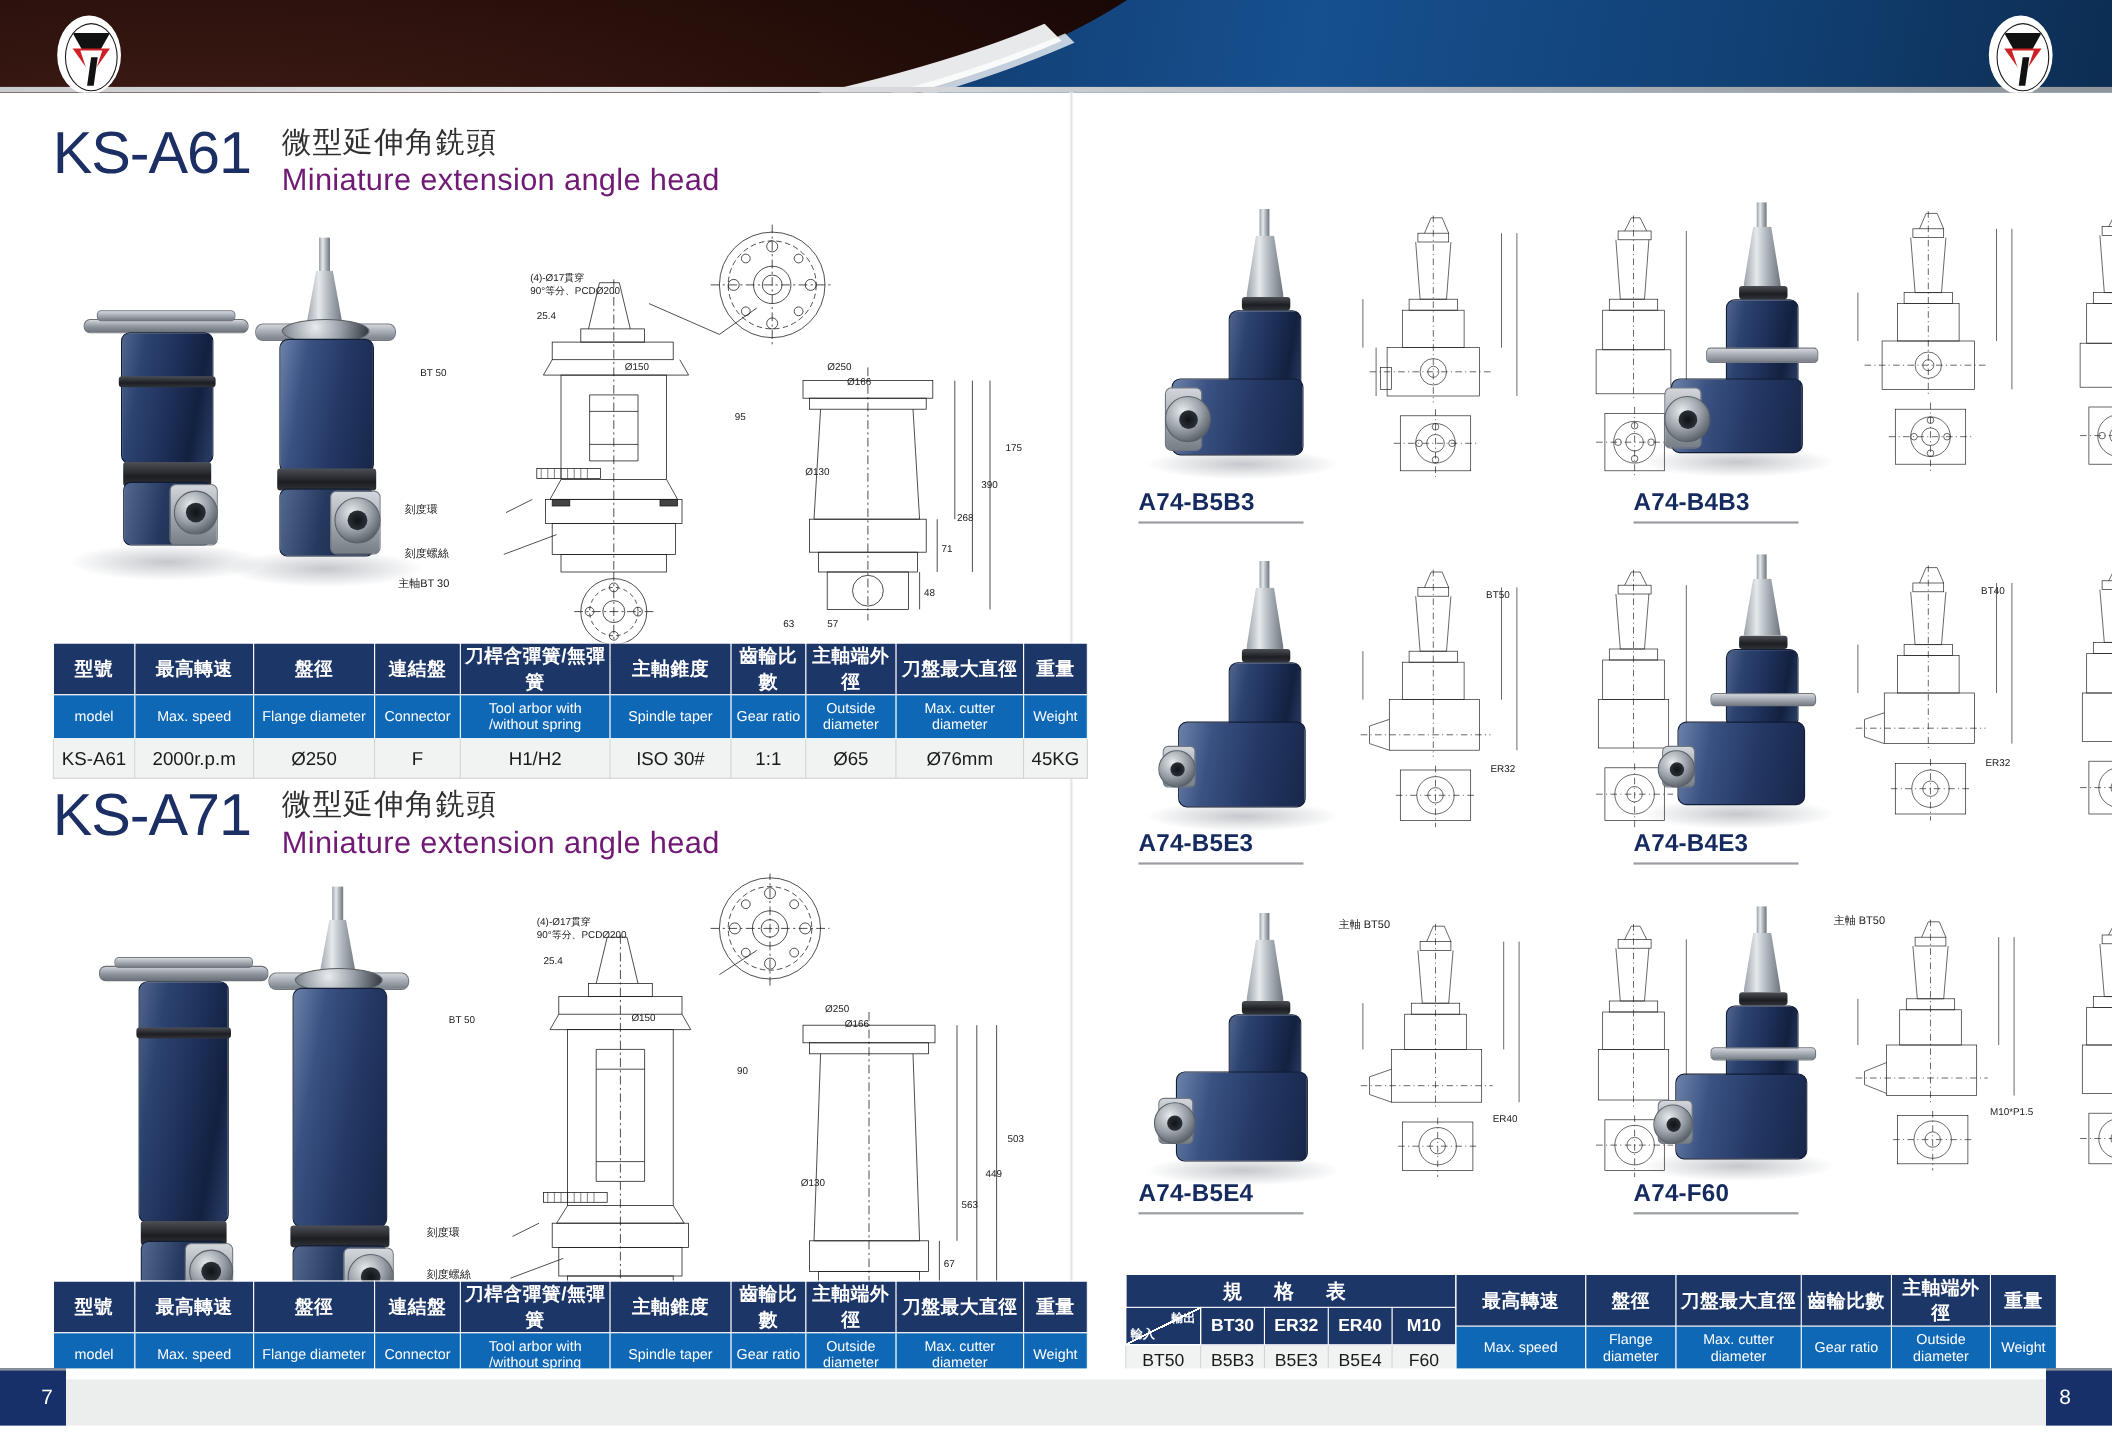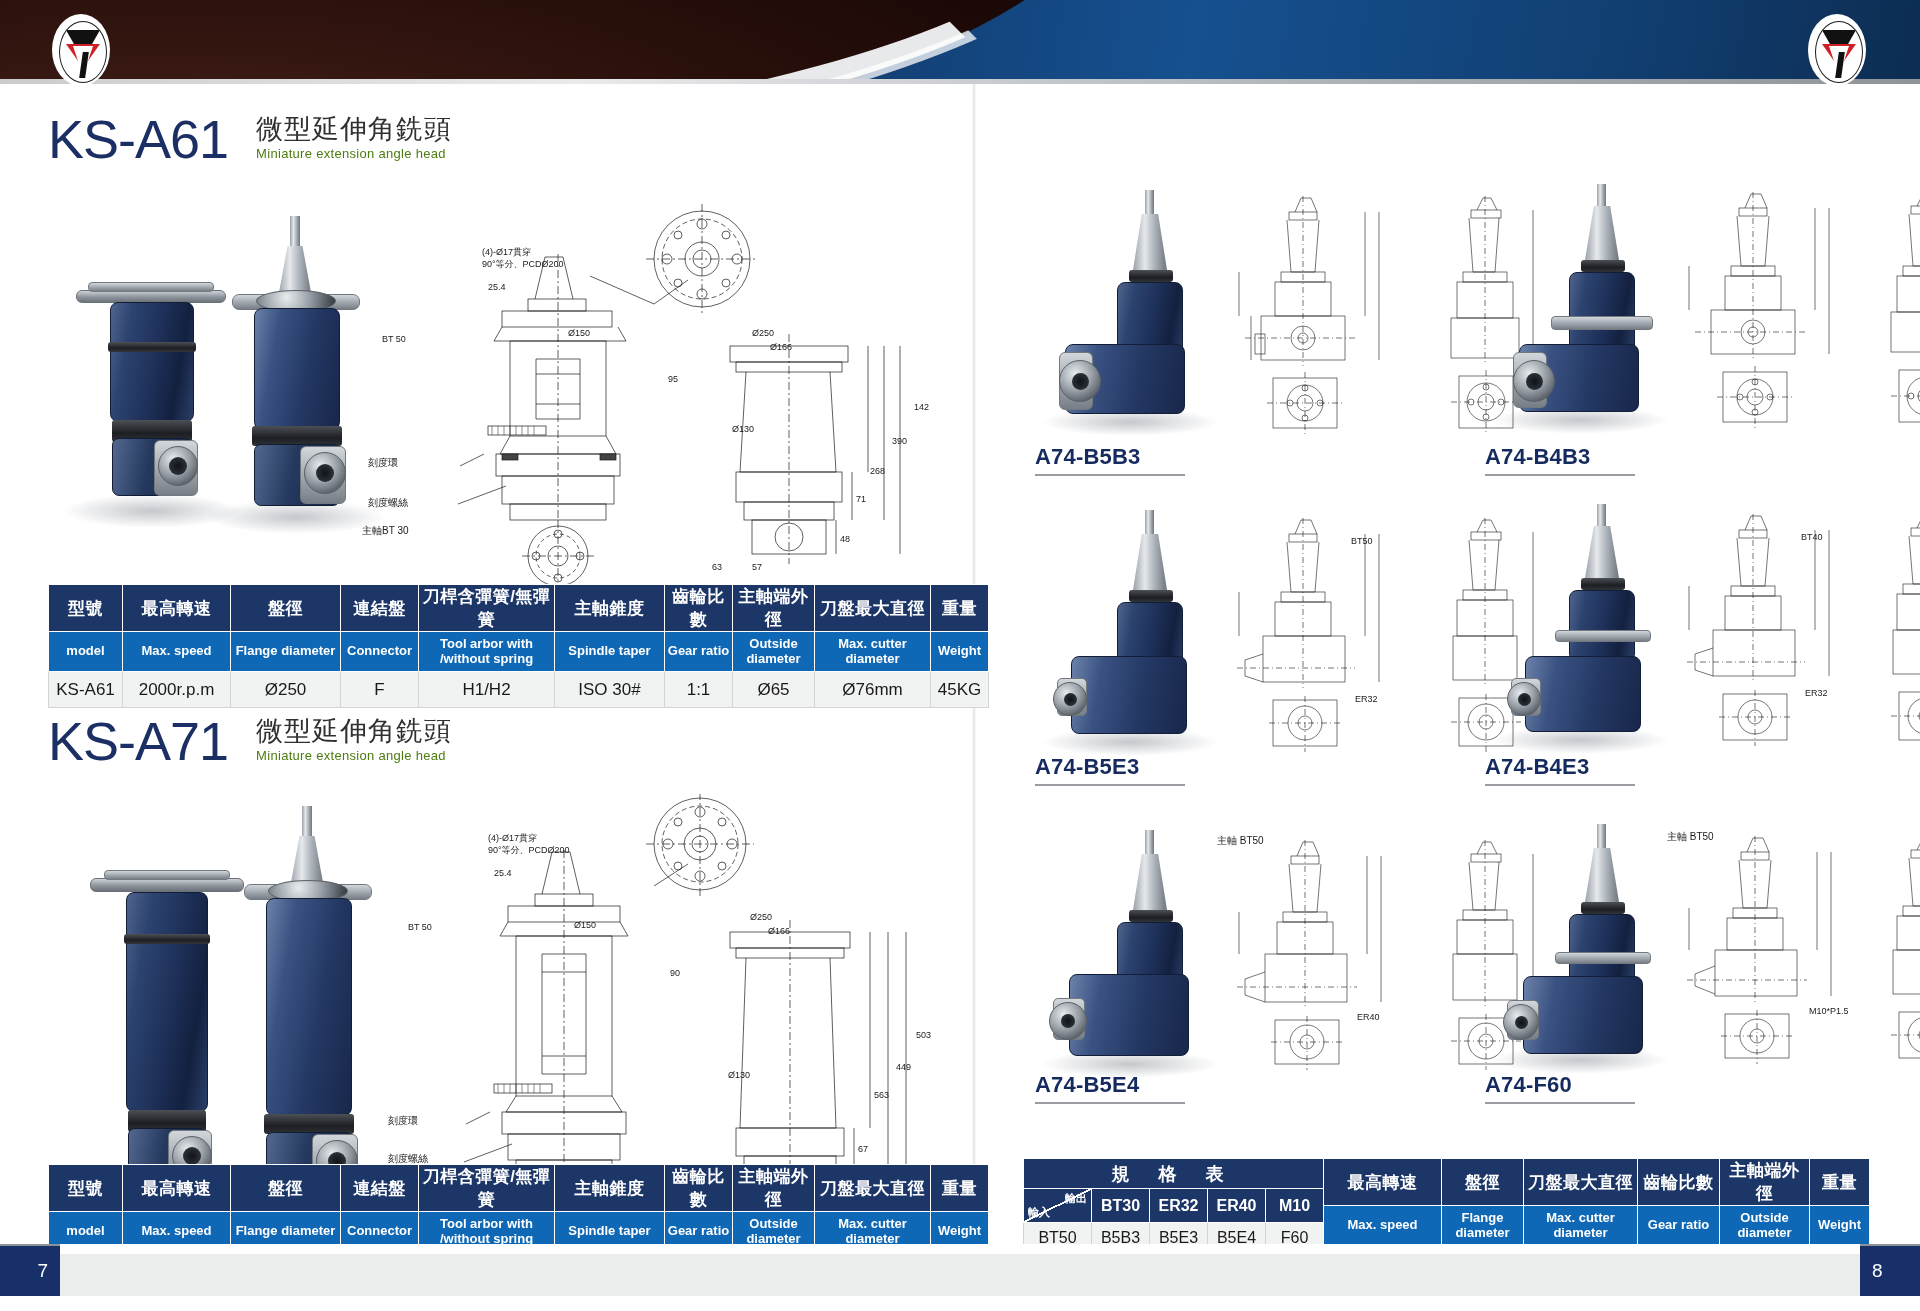--- a/index.html
+++ b/index.html
@@ -102,37 +102,37 @@
   }
 
   
   .prod-title { position: absolute; display: flex; align-items: flex-start; }
   .prod-code {
     font-size: 54px; font-weight: 400; color: #1b2f64;
     letter-spacing: -1px; line-height: 1;
   }
   .prod-names { margin-left: 28px; margin-top: 2px; }
   .prod-cn { font-size: 27px; color: #303030; line-height: 1.18; letter-spacing: 1px; }
-  .prod-en { font-size: 13px; color: #4d7c0f; line-height: 1.25; letter-spacing: .3px; }
+  .prod-en { font-size: 28px; color: #701a75; line-height: 1.25; letter-spacing: .3px; }
 
   
   table.spec {
     position: absolute; border-collapse: collapse; table-layout: fixed;
     font-family: "Liberation Sans", sans-serif;
   }
   table.spec th, table.spec td {
     border: 1px solid #ffffff; text-align: center; vertical-align: middle;
     padding: 0 2px;
   }
   table.spec tr.hd-cn th {
     background: #1c3668; color: #ffffff; font-size: 17px; font-weight: bold;
     height: 33px; letter-spacing: .5px;
   }
   table.spec tr.hd-en th {
-    background: #0f68b6; color: #ffffff; font-size: 13px; font-weight: bold;
+    background: #0f68b6; color: #ffffff; font-size: 13px; font-weight: normal;
     height: 40px; line-height: 1.15;
   }
   table.spec tr.vals td {
     background: #f1f2f2; color: #1a1a1a; font-size: 17px; height: 36px;
     border-left: 1px solid #d3d4d6; border-right: 1px solid #d3d4d6;
     border-top: 1px solid #ffffff; border-bottom: 1px solid #d3d4d6;
   }
 
   
   table.matrix {
@@ -402,21 +402,21 @@
       <div class="cad-lbl" style="left:42px; top:54px;">90°等分、PCDØ200</div>
       <div class="cad-lbl" style="left:48px; top:78px;">25.4</div>
       <div class="cad-lbl" style="left:-58px; top:130px;">BT 50</div>
       <div class="cad-lbl" style="left:128px; top:124px;">Ø150</div>
       <div class="cad-lbl" style="left:312px; top:124px;">Ø250</div>
       <div class="cad-lbl" style="left:330px; top:138px;">Ø166</div>
       <div class="cad-lbl" style="left:292px; top:220px;">Ø130</div>
       <div class="cad-lbl cn" style="left:-72px; top:252px;">刻度環</div>
       <div class="cad-lbl cn" style="left:-72px; top:292px;">刻度螺絲</div>
       <div class="cad-lbl cn" style="left:-78px; top:320px;">主軸BT 30</div>
-      <div class="cad-lbl" style="left:474px; top:198px;">142</div>
+      <div class="cad-lbl" style="left:474px; top:198px;">175</div>
       <div class="cad-lbl" style="left:452px; top:232px;">390</div>
       <div class="cad-lbl" style="left:430px; top:262px;">268</div>
       <div class="cad-lbl" style="left:416px; top:290px;">71</div>
       <div class="cad-lbl" style="left:400px; top:330px;">48</div>
       <div class="cad-lbl" style="left:272px; top:358px;">63</div>
       <div class="cad-lbl" style="left:312px; top:358px;">57</div>
       <div class="cad-lbl" style="left:112px; top:392px;">96</div>
       <div class="cad-lbl" style="left:228px; top:170px;">95</div>
     </div>
 

